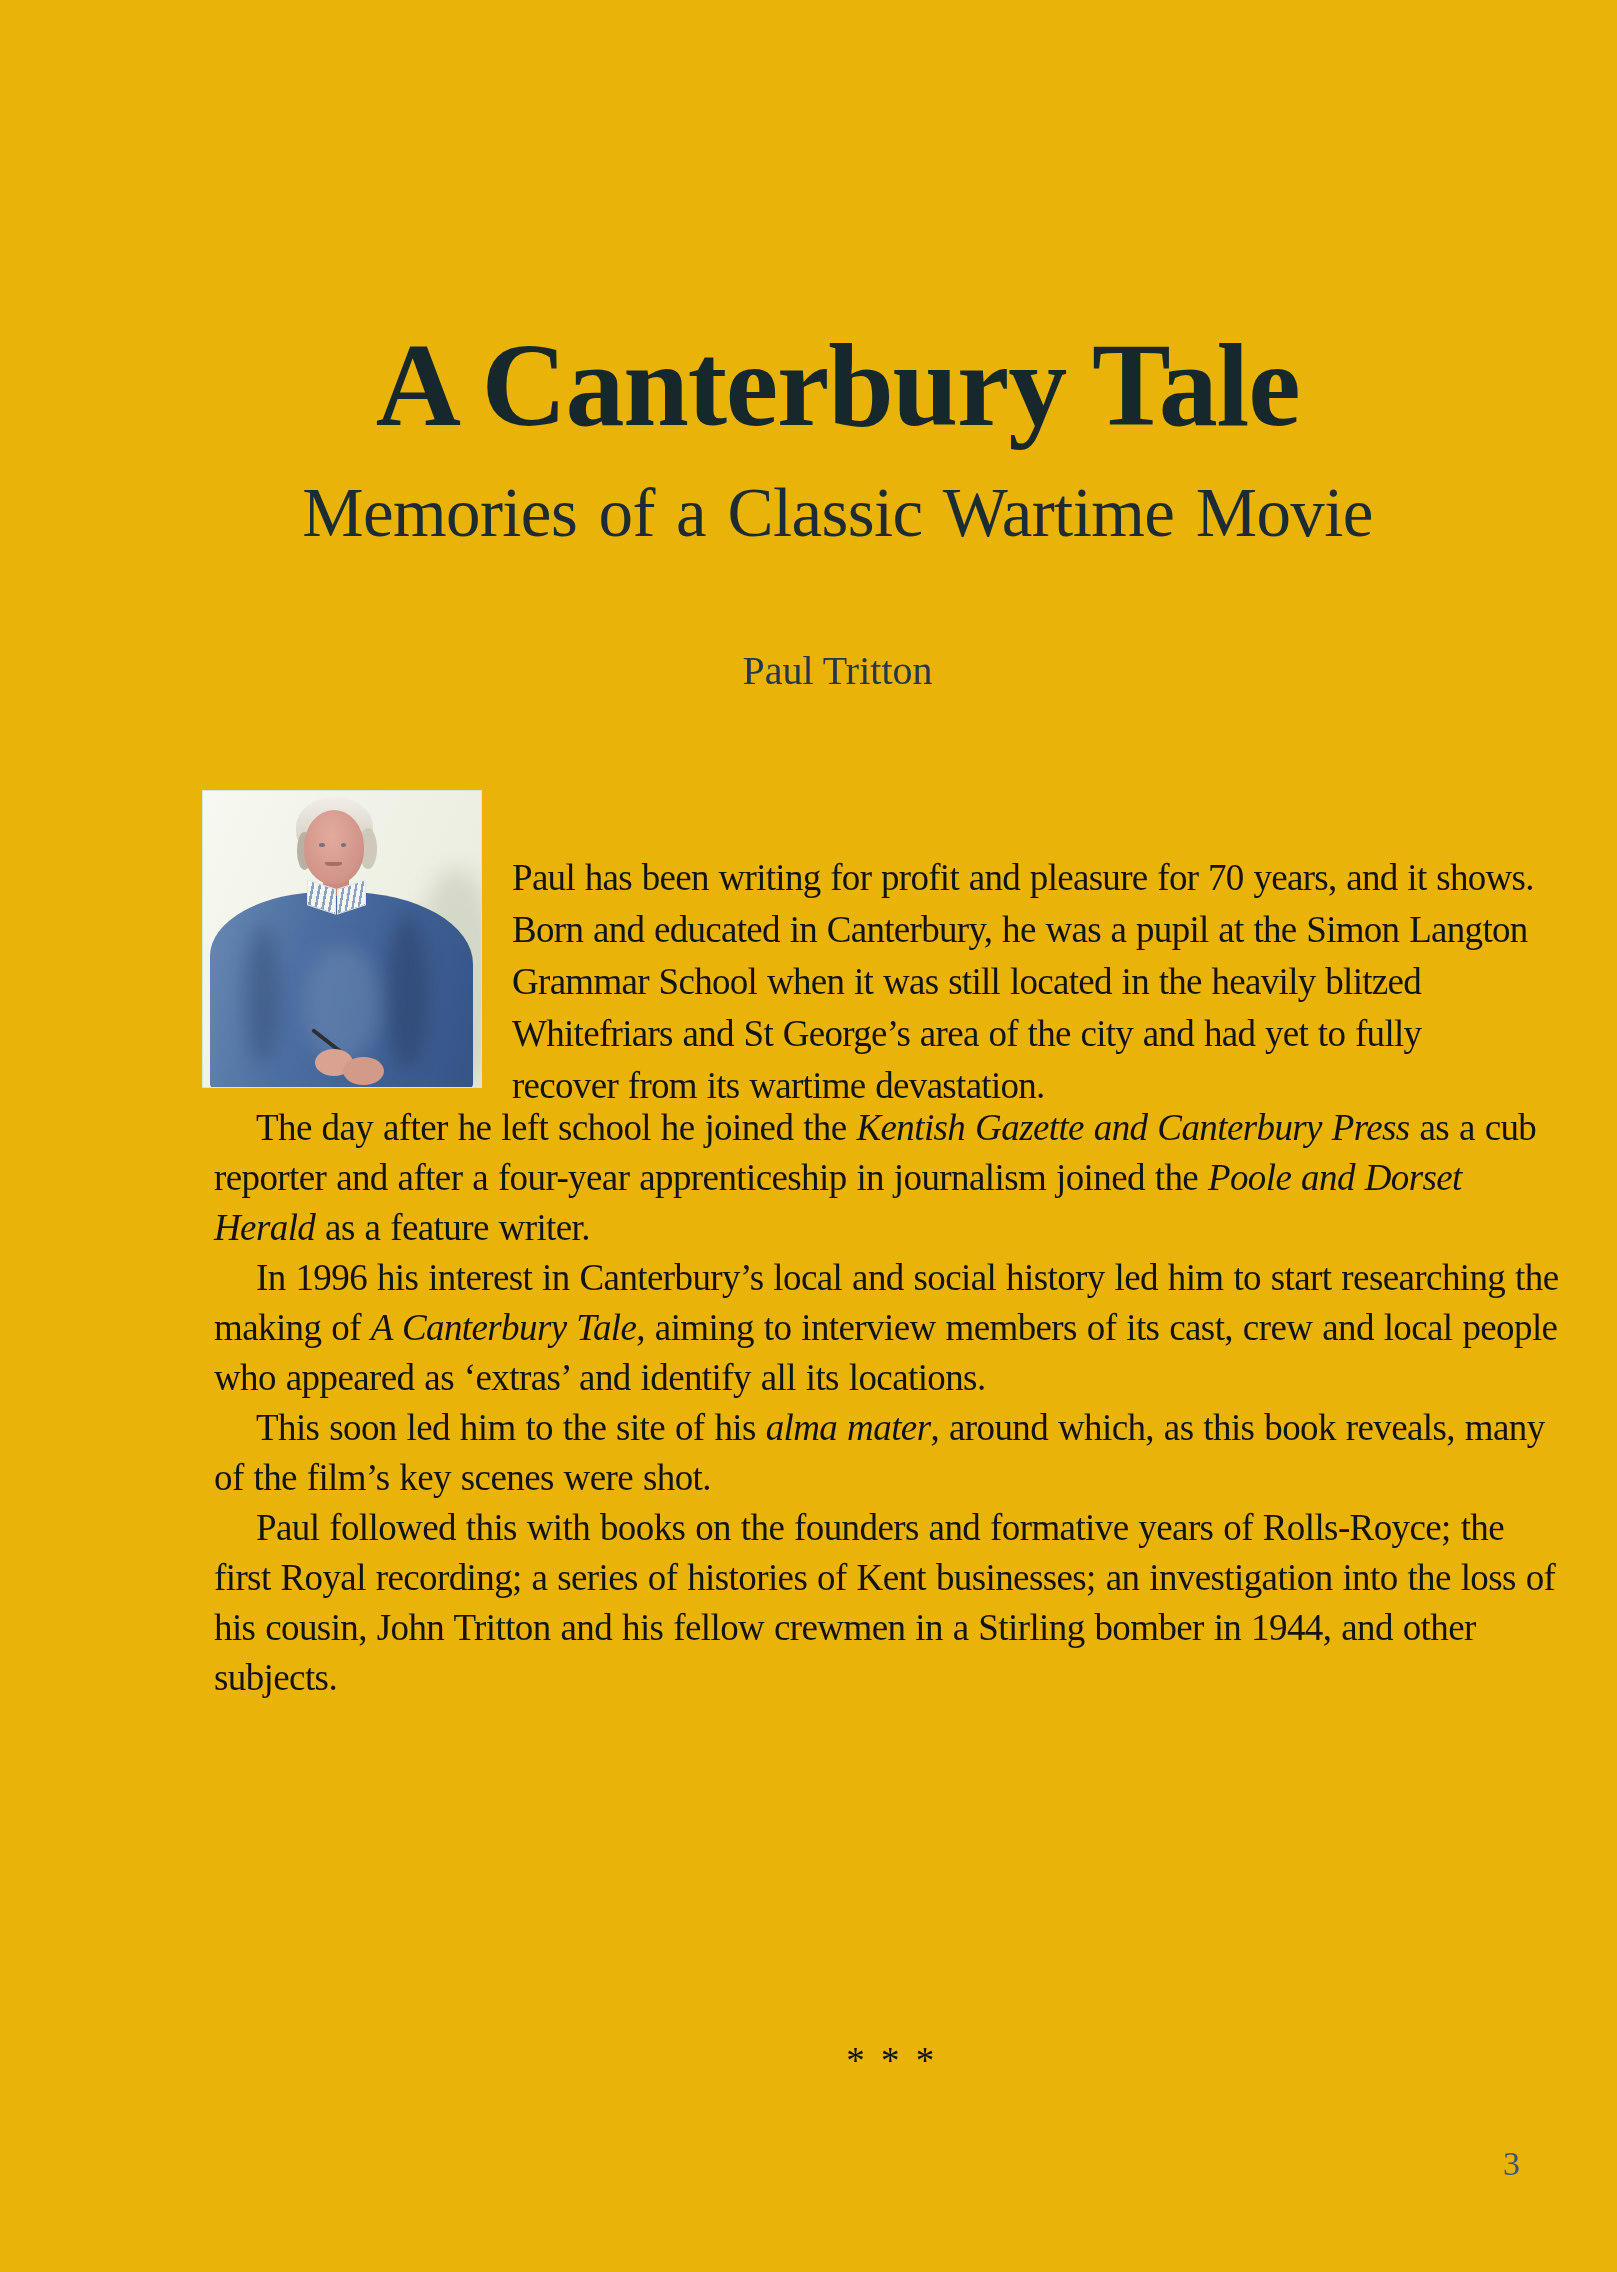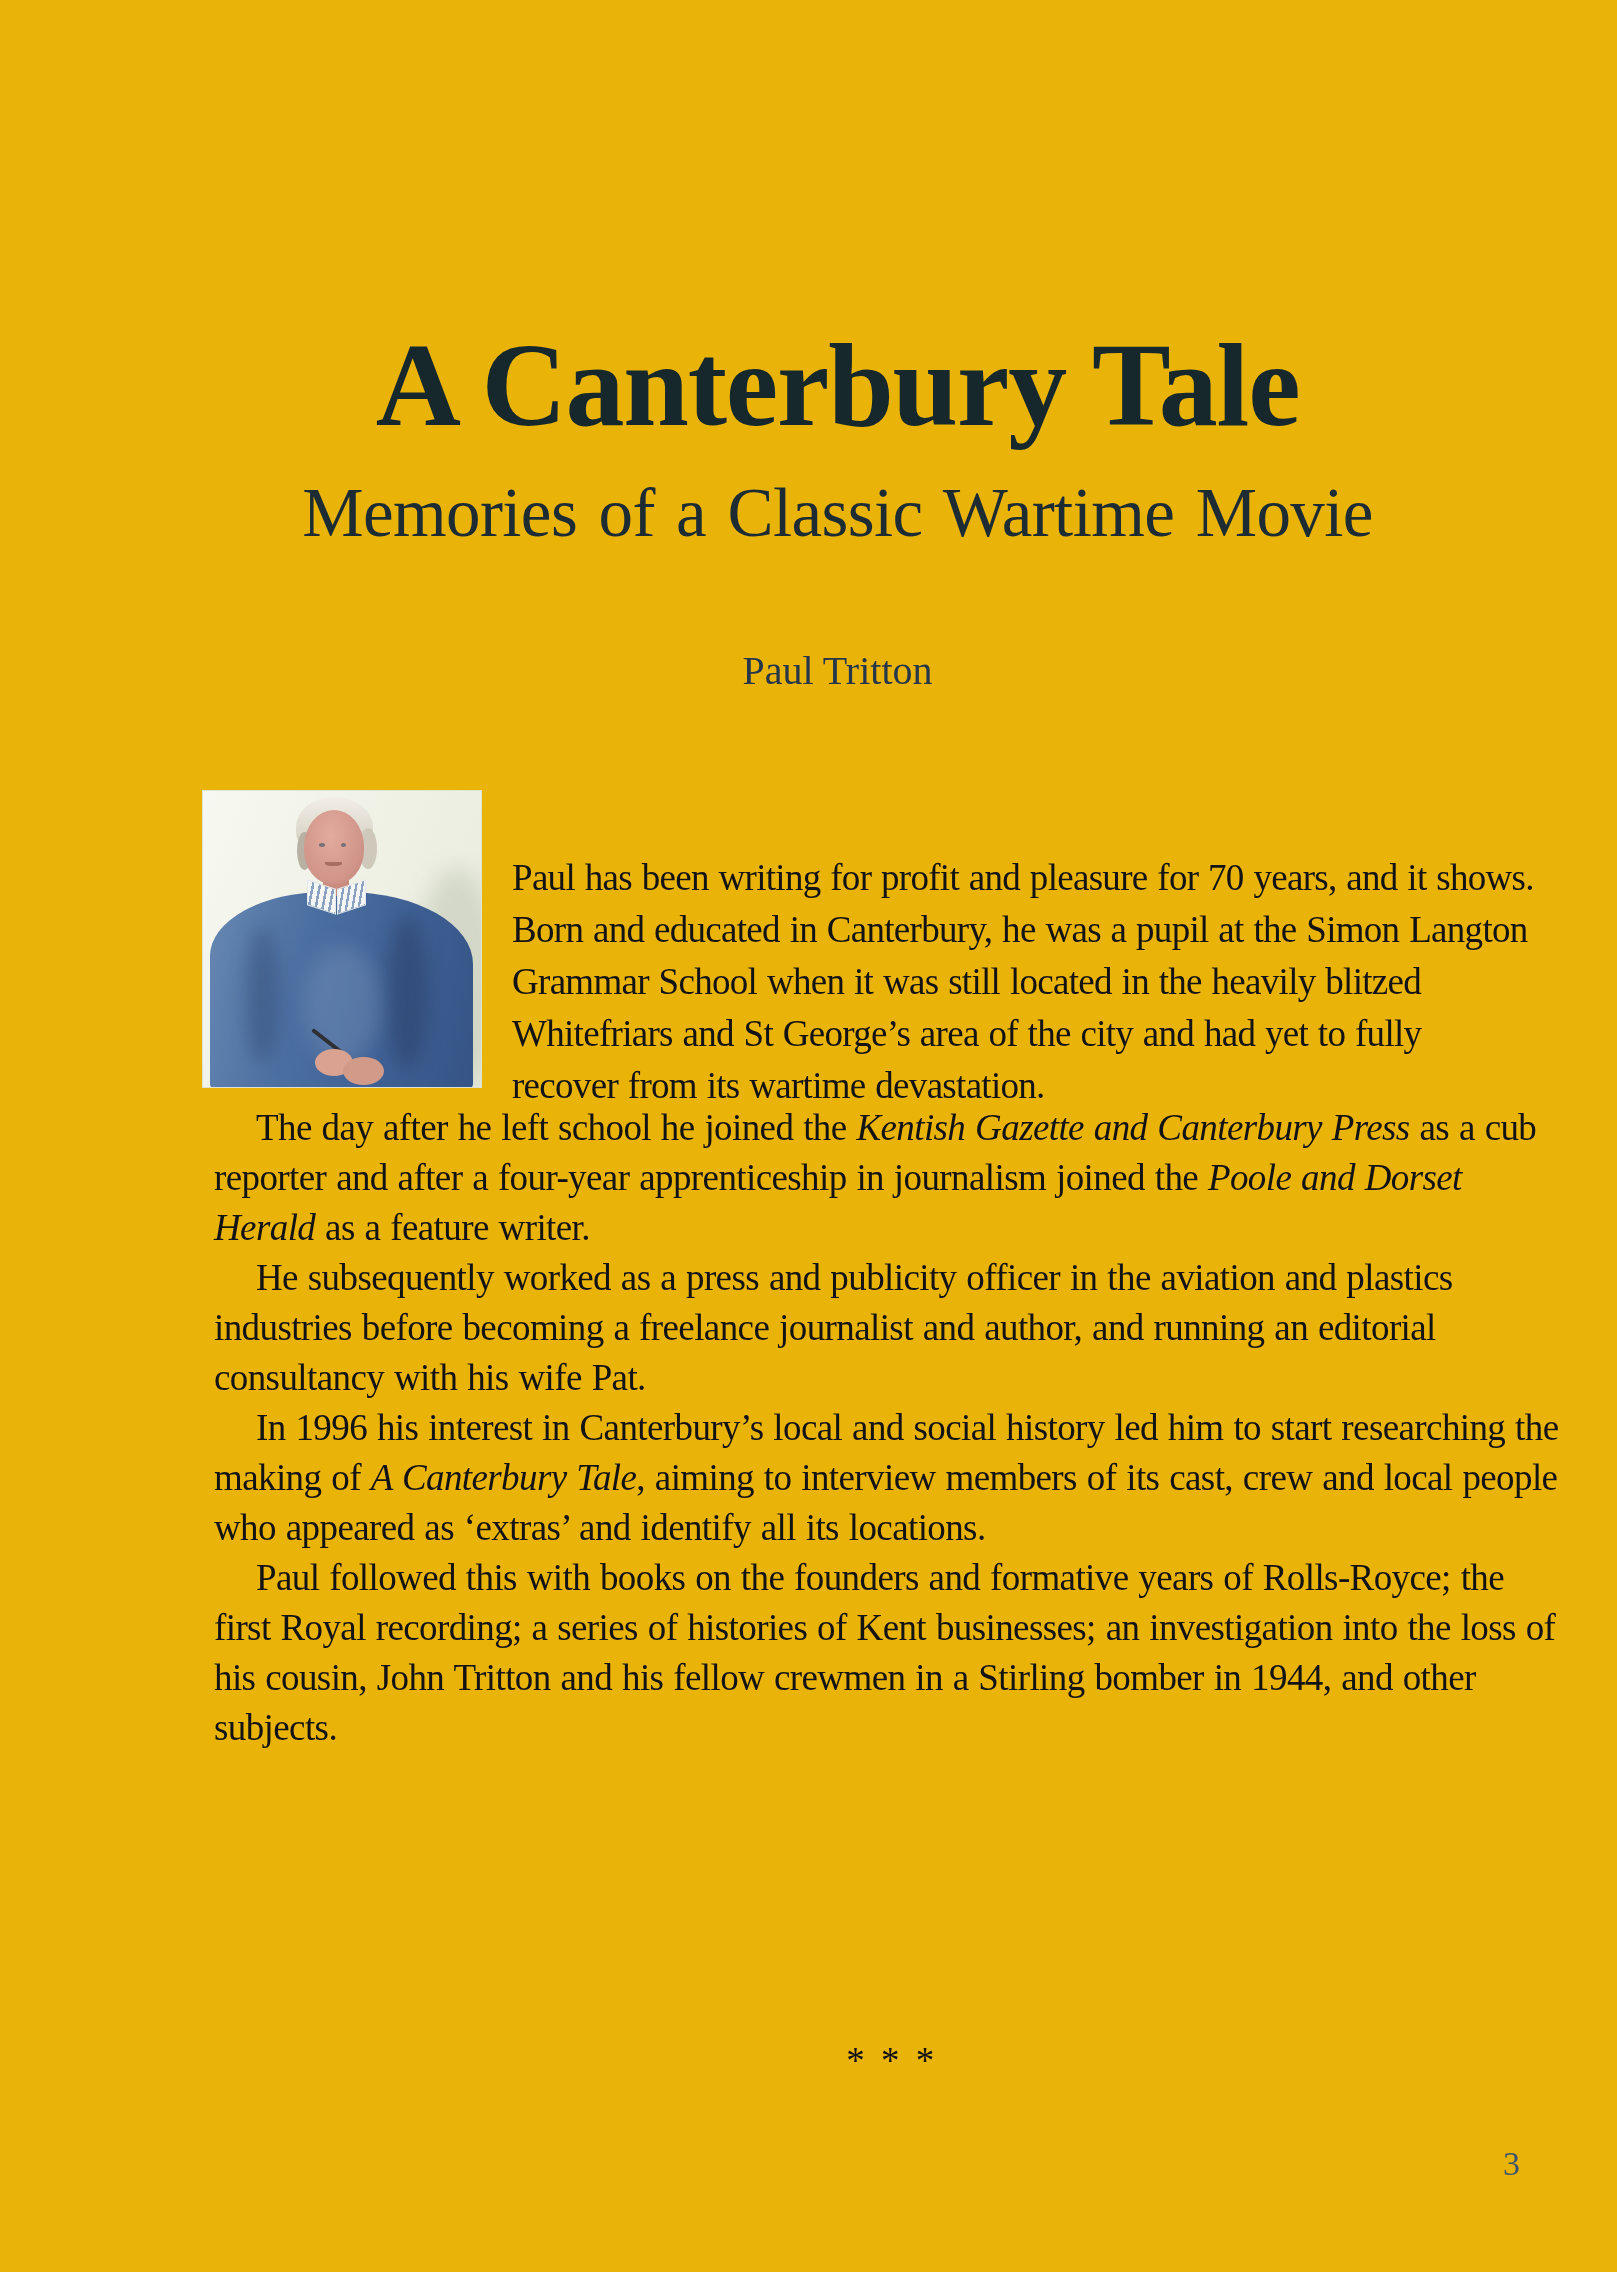--- a/index.html
+++ b/index.html
@@ -297,22 +297,22 @@
     </div>
     <div class="pen"></div>
     <div class="hand-left"></div>
     <div class="hand-right"></div>
   </div>
 
   <div class="intro-para"><span class="run-bold">Paul</span><span> has been writing for profit and pleasure for 70 years, and it shows. Born and educated in Canterbury, he was a pupil at the Simon Langton Grammar School when it was still located in the heavily blitzed Whitefriars and St George’s area of the city and had yet to fully recover from its wartime devastation.</span></div>
 
   <div class="body-flow">
     <p><span>The day after he left school he joined the </span><span class="run-italic">Kentish Gazette and Canterbury Press</span><span> as a cub reporter and after a four-year apprenticeship in journalism joined the </span><span class="run-italic">Poole and Dorset Herald</span><span> as a feature writer.</span></p>
-    <p><span>He subsequently worked as a press and publicity officer in the aviation and plastics industries before becoming a freelance journalist and author, and running an editorial consultancy with his wife Pat.</span></p>
     <p><span>In 1996 his interest in Canterbury’s local and social history led him to start researching the making of </span><span class="run-italic">A Canterbury Tale</span><span>, aiming to interview members of its cast, crew and local people who appeared as ‘extras’ and identify all its locations.</span></p>
+    <p><span>This soon led him to the site of his </span><span class="run-italic">alma mater</span><span>, around which, as this book reveals, many of the film’s key scenes were shot.</span></p>
     <p><span>Paul followed this with books on the founders and formative years of Rolls-Royce; the first Royal recording; a series of histories of Kent businesses; an investigation into the loss of his cousin, John Tritton and his fellow crewmen in a Stirling bomber in 1944, and other subjects.</span></p>
   </div>
 
   <div class="separator">* * *</div>
 
   <div class="page-number">3</div>
 
 </div>
 
 

